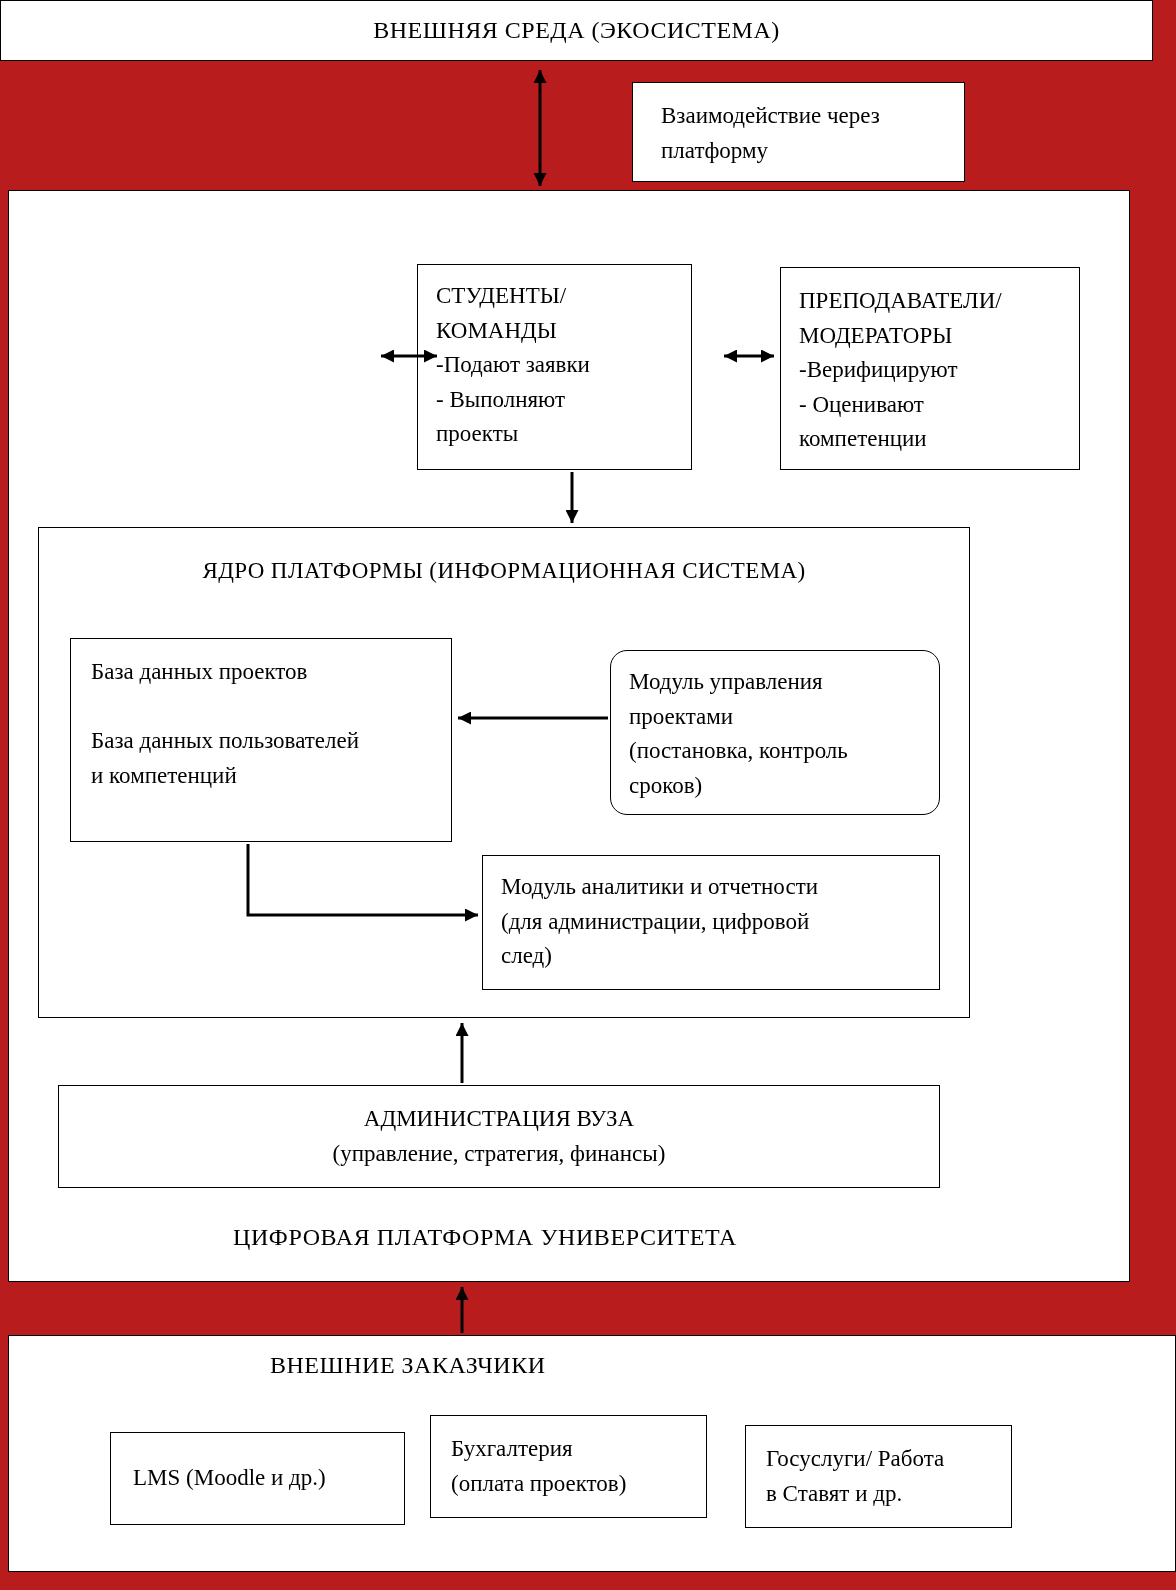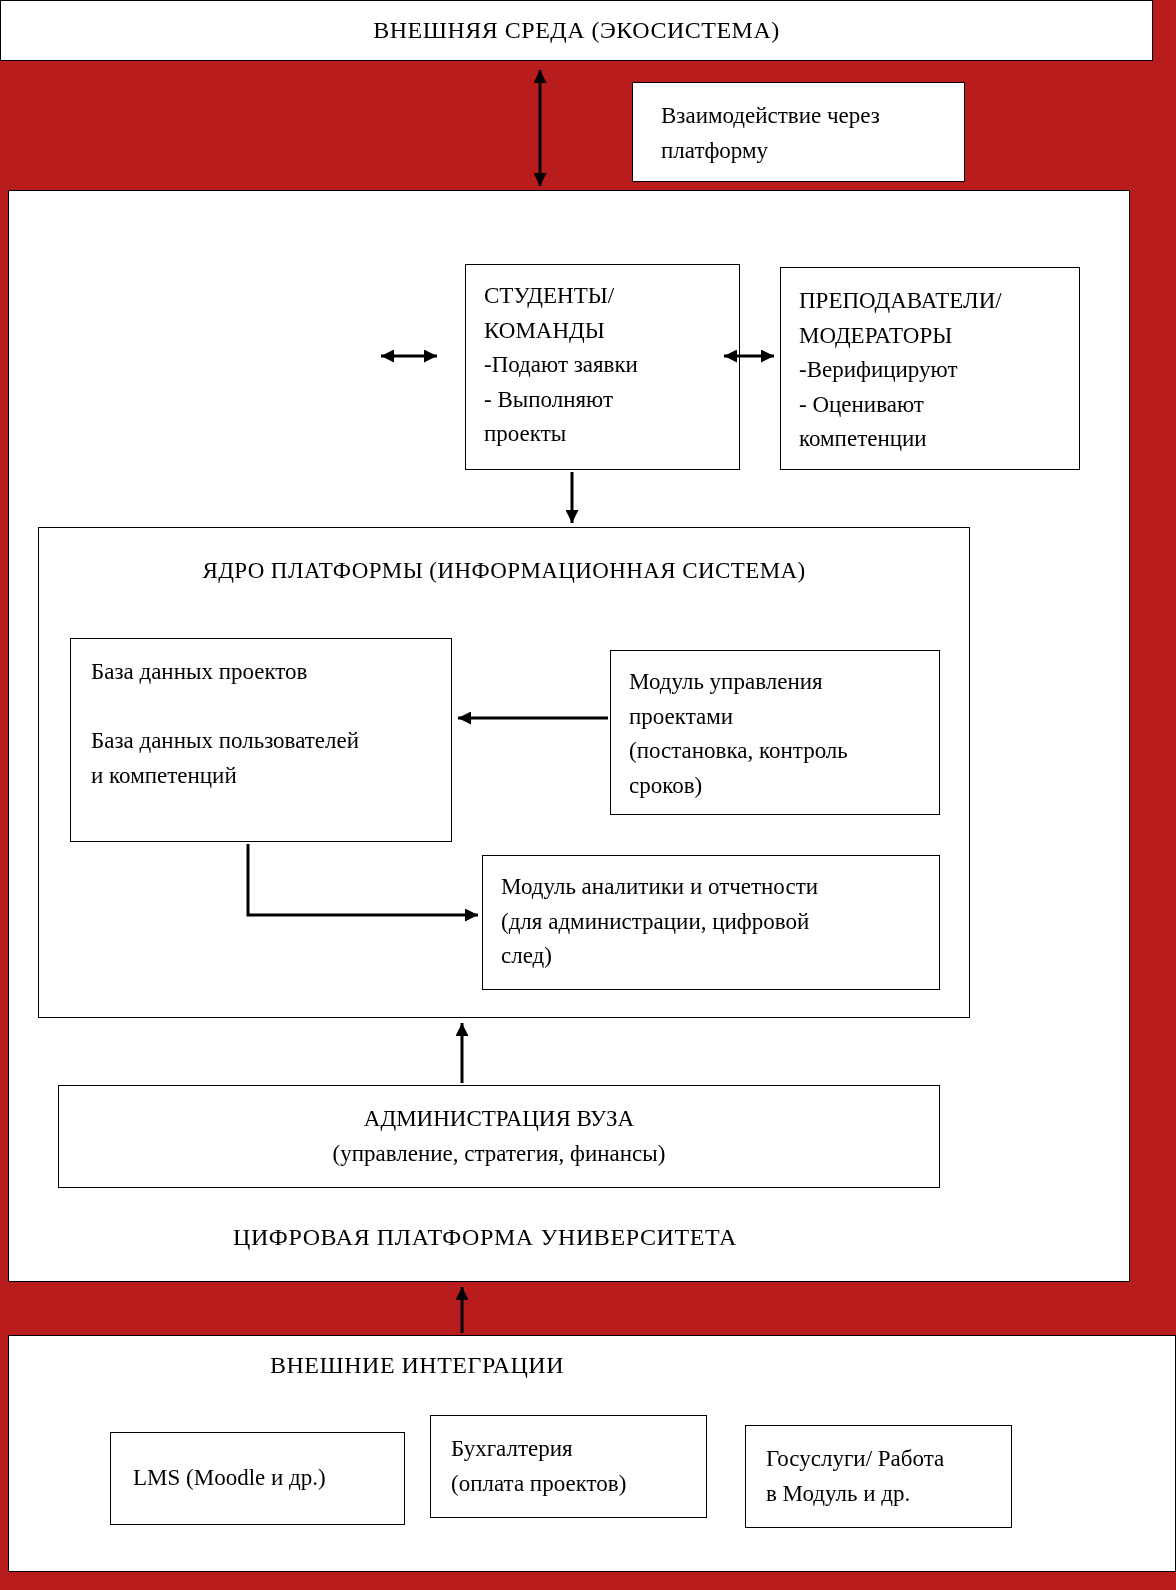--- a/index.html
+++ b/index.html
@@ -22,27 +22,27 @@
   .txt{font-size:23px;line-height:1.5;}
   
   .env-header{left:0;top:0;width:1153px;height:61px;display:flex;align-items:center;justify-content:center;}
   .env-title{font-size:24px;letter-spacing:.5px;}
   
   .note{left:632px;top:82px;width:333px;height:100px;padding:16px 28px;}
   
   .platform-panel{left:8px;top:190px;width:1122px;height:1092px;}
   
   .customers{left:38px;top:267px;width:337px;height:203px;padding:16px 20px;}
-  .students{left:465px;top:264px;width:275px;height:206px;padding:14px 18px;}
+  .students{left:417px;top:264px;width:275px;height:206px;padding:14px 18px;}
   .teachers{left:780px;top:267px;width:300px;height:203px;padding:16px 18px;}
   
   .core{left:38px;top:527px;width:932px;height:491px;}
   .core-title{position:absolute;left:0;top:30px;width:100%;text-align:center;font-size:23px;letter-spacing:.4px;}
   .db{left:70px;top:638px;width:382px;height:204px;padding:16px 20px;}
-  .pm{left:610px;top:650px;width:330px;height:165px;padding:14px 18px;}
+  .pm{left:610px;top:650px;width:330px;height:165px;padding:14px 18px;border-radius:17px;}
   .an{left:482px;top:855px;width:458px;height:135px;padding:14px 18px;}
   
   .admin{left:58px;top:1085px;width:882px;height:103px;text-align:center;padding-top:16px;}
   .platform-label{position:absolute;left:233px;top:1216px;font-size:24px;letter-spacing:.6px;margin-top:8px;}
   
   .integrations-panel{left:8px;top:1335px;width:1168px;height:237px;}
   .integrations-title{position:absolute;left:270px;top:1352px;font-size:24px;letter-spacing:.5px;}
   .lms{left:110px;top:1412px;width:295px;height:93px;display:flex;align-items:center;padding-left:22px;margin-top:20px;}
   .acc{left:430px;top:1415px;width:277px;height:103px;padding:16px 20px;}
   .gov{left:745px;top:1425px;width:267px;height:103px;padding:16px 20px;}
@@ -103,31 +103,31 @@
   </div>
 
   <div class="box admin">
     <div class="txt pre">АДМИНИСТРАЦИЯ ВУЗА
 (управление, стратегия, финансы)</div>
   </div>
 
   <div class="platform-label">ЦИФРОВАЯ ПЛАТФОРМА УНИВЕРСИТЕТА</div>
 
   <div class="panel integrations-panel"></div>
-  <div class="integrations-title">ВНЕШНИЕ ИНТЕГРАЦИИ</div>
+  <div class="integrations-title">ВНЕШНИЕ ЗАКАЗЧИКИ</div>
   <div class="box lms">
     <div class="txt">LMS (Moodle и др.)</div>
   </div>
   <div class="box acc">
     <div class="txt pre">Бухгалтерия
 (оплата проектов)</div>
   </div>
   <div class="box gov">
     <div class="txt pre">Госуслуги/ Работа
-в Модуль и др.</div>
+в Ставят и др.</div>
   </div>
 
   <svg class="arrows" viewBox="0 0 1176 1590" xmlns="http://www.w3.org/2000/svg">
     <defs>
       <marker id="ah" viewBox="0 0 10 10" refX="10" refY="5" markerWidth="15" markerHeight="13" markerUnits="userSpaceOnUse" orient="auto-start-reverse">
         <path d="M0,0 L10,5 L0,10 z" fill="#000"></path>
       </marker>
     </defs>
     <line x1="540" y1="70" x2="540" y2="186" marker-start="url(#ah)" marker-end="url(#ah)"></line>
     <line x1="381" y1="356" x2="437" y2="356" marker-start="url(#ah)" marker-end="url(#ah)"></line>

